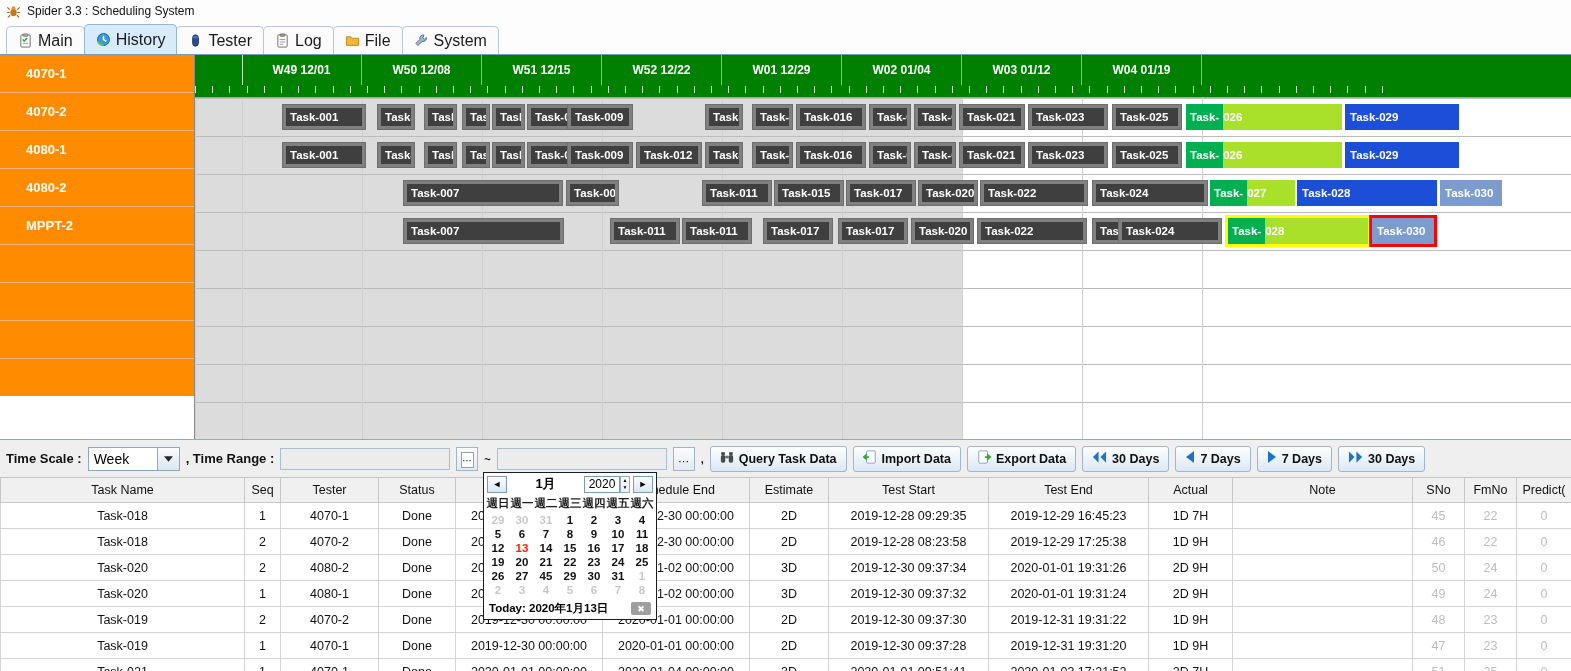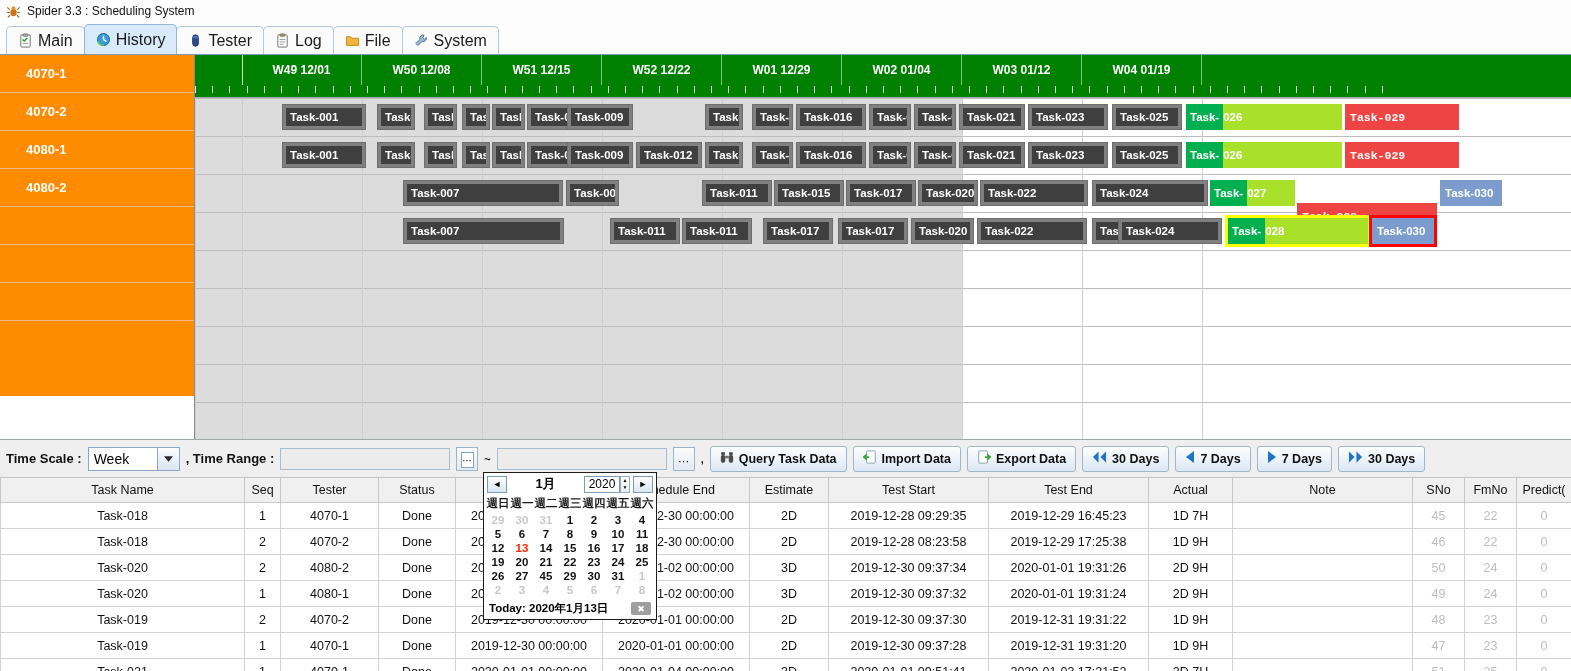--- a/index.html
+++ b/index.html
@@ -64,21 +64,21 @@
   
   .bar.done{background:#808080;border:1px solid #6e6e6e;padding:3px;}
   .bar.done .inner{
     background:#3f3f3f;color:#fff;width:100%;height:100%;box-sizing:border-box;
     display:flex;align-items:center;padding-left:4px;overflow:hidden;
   }
   .bar.run{background:#a8e02a;color:#fff;}
   .bar.run .chip{background:#00b050;height:100%;display:flex;align-items:center;
                  padding:0 4px;color:#fff;}
   .bar.run .txt{padding-left:0;}
-  .bar.wait{background:#ef4444;color:#fff;font-family:Liberation Mono, monospace;}
+  .bar.wait{background:#1d4ed8;color:#fff;}
   .bar.plan{background:#7b9ccd;color:#fff;}
   .bar.sel{outline:3px solid #ff0000;}
   .bar.selyellow{outline:3px solid #ffff00;}
   
   .toolbar{
     height:38px;background:#efefef;display:flex;align-items:center;gap:6px;
     padding:0 6px;border-bottom:1px solid #c3c3c3;box-sizing:border-box;
   }
   .lab{font-size:13px;font-weight:bold;color:#111;}
   .combo{
@@ -243,20 +243,23 @@
           <span>4070-1</span>
         </div>
         <div class="row">
           <span>4070-2</span>
         </div>
         <div class="row">
           <span>4080-1</span>
         </div>
         <div class="row">
           <span>4080-2</span>
+        </div>
+        <div class="row">
+          <span>MPPT-2</span>
         </div>
         <div class="row">
           <span></span>
         </div>
         <div class="row">
           <span></span>
         </div>
         <div class="row">
           <span></span>
         </div>
@@ -493,21 +496,21 @@
         <div class="bar done" style="left: 785px; top: 82px; width: 108px;">
           <div class="inner">Task-022</div>
         </div>
         <div class="bar done" style="left: 897px; top: 82px; width: 116px;">
           <div class="inner">Task-024</div>
         </div>
         <div class="bar run" style="left: 1015px; top: 82px; width: 85px;">
           <span class="chip">Task-</span>
           <span class="txt">027</span>
         </div>
-        <div class="bar wait" style="left: 1102px; top: 82px; width: 140px; margin-top: 23px;">
+        <div class="bar wait" style="left: 1102px; top: 82px; width: 140px;">
           <span class="lbl">Task-028</span>
         </div>
         <div class="bar plan" style="left: 1245px; top: 82px; width: 62px;">
           <span class="lbl">Task-030</span>
         </div>
         <div class="bar done" style="left: 208px; top: 120px; width: 161px;">
           <div class="inner">Task-007</div>
         </div>
         <div class="bar done" style="left: 415px; top: 120px; width: 70px;">
           <div class="inner">Task-011</div>

